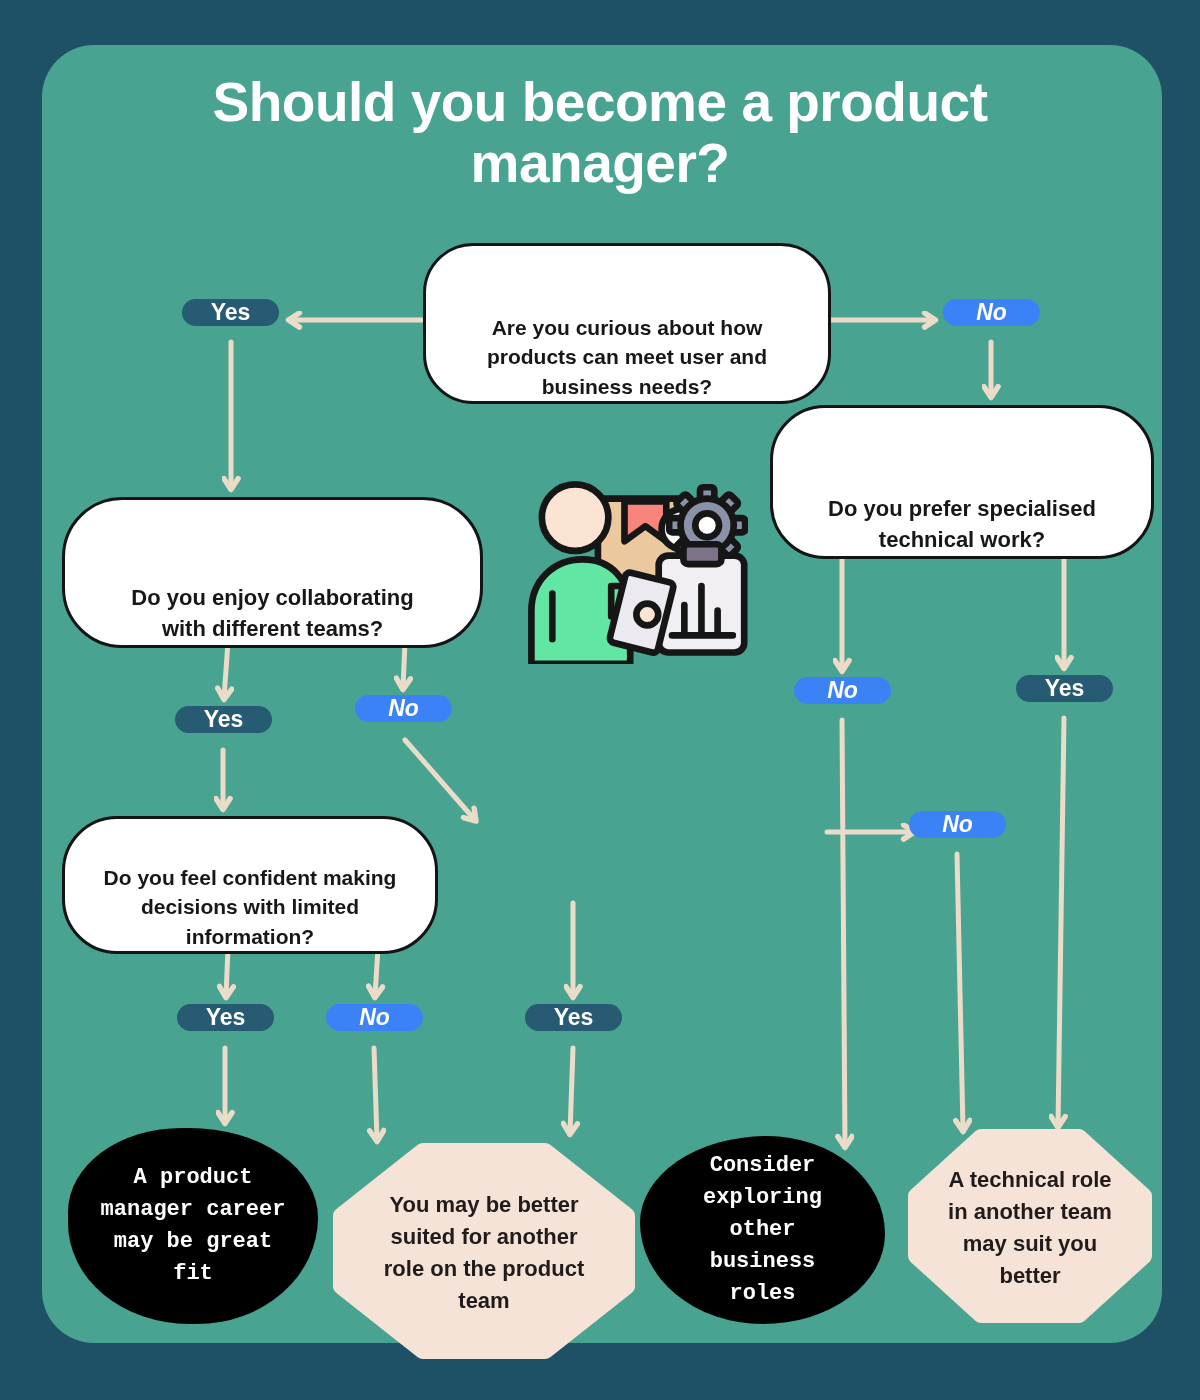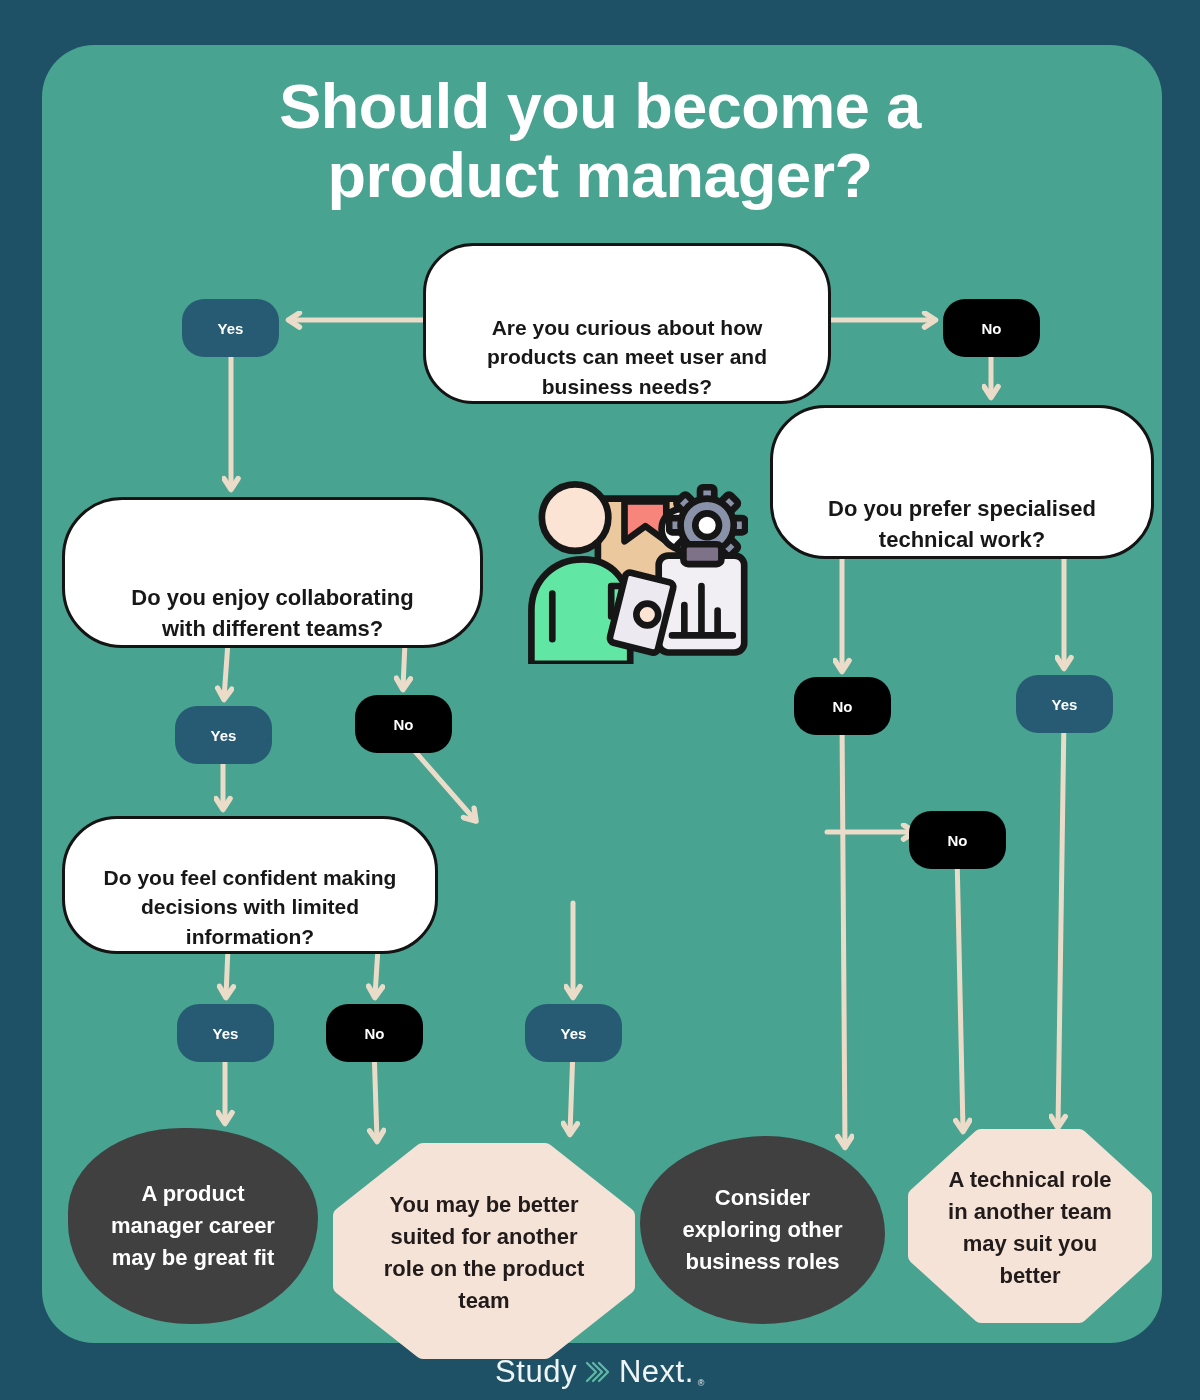--- a/index.html
+++ b/index.html
@@ -1,35 +1,35 @@
 <!DOCTYPE html>
 <html><head>
 <meta charset="utf-8">
 <style>
   html,body{margin:0;padding:0;background:#1E5166;}
   .canvas{position:relative;width:1200px;height:1400px;background:#1E5166;overflow:hidden;
           font-family:"Liberation Sans",sans-serif;}
   .panel{position:absolute;left:42px;top:45px;width:1120px;height:1298px;
          background:#48A390;border-radius:52px;}
   .title{position:absolute;top:72px;left:50%;transform:translateX(-50%);width:850px;
-         text-align:center;color:#FFFFFF;font-size:63px;font-weight:800;line-height:1.1;
+         text-align:center;color:#FFFFFF;font-size:55px;font-weight:800;line-height:1.1;
          letter-spacing:-0.5px;}
   .arrows{position:absolute;left:0;top:0;z-index:2;}
   .qbox{position:absolute;background:#FFFFFF;border:3.5px solid #141414;z-index:3;
         display:flex;align-items:flex-end;justify-content:center;text-align:center;
         font-weight:bold;color:#171717;}
   .qbox .qtext{line-height:1.4;}
-  .pill{position:absolute;width:97px;height:58px;border-radius:22px;z-index:3;
+  .pill{position:absolute;width:97px;height:27px;border-radius:22px;z-index:3;
         display:flex;align-items:center;justify-content:center;
-        color:#FFFFFF;font-weight:bold;font-size:15px;}
+        color:#FFFFFF;font-weight:bold;font-size:23px;}
   .navy{background:#265B73;}
-  .orange{background:#000000;}
+  .orange{background:#3b82f6;font-style:italic;}
   .node{position:absolute;z-index:3;display:flex;align-items:center;justify-content:center;
         text-align:center;font-weight:bold;}
-  .node-dark{background:#404040;color:#FFFFFF;}
+  .node-dark{background:#000000;color:#FFFFFF;font-family:Liberation Mono, monospace;}
   .node-text{line-height:1.45;font-size:22px;}
   .node-cream-text{position:absolute;inset:0;z-index:4;display:flex;align-items:center;
         justify-content:center;text-align:center;font-weight:bold;color:#211B1B;}
   .blobA{border-radius:47% 53% 50% 50% / 44% 47% 56% 53%;}
   .blobC{border-radius:52% 48% 50% 50% / 46% 52% 48% 54%;}
   .octa{position:absolute;z-index:3;}
   .illus{position:absolute;left:520px;top:470px;z-index:3;}
   .footer{position:absolute;left:0;top:1347px;width:1200px;height:50px;z-index:3;
           display:flex;align-items:center;justify-content:center;gap:3px;
           color:#EFF5F4;font-size:31px;font-weight:500;letter-spacing:0.5px;}
@@ -154,25 +154,13 @@
         <path d="M96 122 h34 a16 16 0 0 1 0 32 h-34 z" fill="#62E6A4"></path>
         <path d="M34 130 v48" fill="none"></path>
         <g transform="rotate(14 128 150)">
           <rect x="102" y="112" width="52" height="76" rx="5" fill="#ECEAF0"></rect>
         </g>
         <circle cx="134" cy="152" r="11.5" fill="#FBE4D4"></circle>
       </g>
     </g>
   </svg>
 
-  <div class="footer">
-    <span>Study</span>
-    <svg class="chev" width="32" height="28" viewBox="0 0 32 28">
-      <g fill="none" stroke="#5FB8A4" stroke-width="2.3" stroke-linecap="round" stroke-linejoin="round">
-        <polyline points="5,5 14,14 5,23"></polyline>
-        <polyline points="11,5 20,14 11,23"></polyline>
-        <polyline points="17,5 26,14 17,23"></polyline>
-      </g>
-    </svg>
-    <span>Next.</span>
-    <span class="mark">®</span>
-  </div>
 </div>
 
 </body></html>

